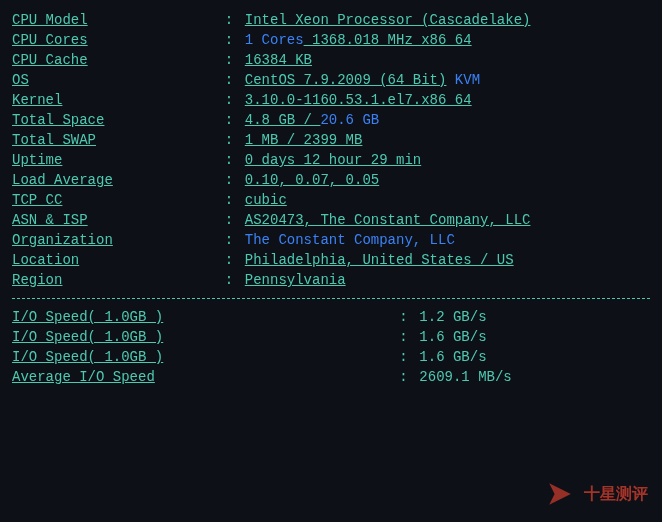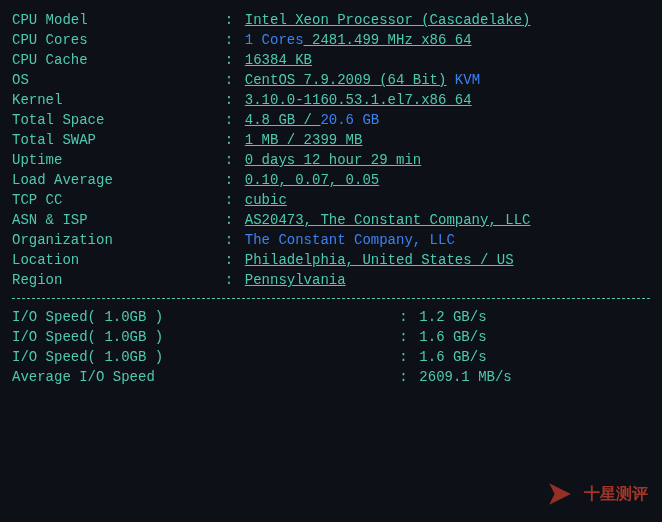--- a/index.html
+++ b/index.html
@@ -22,20 +22,21 @@
     .info-table tr td {
       padding: 2px 0;
       vertical-align: top;
       white-space: nowrap;
     }
 
     .info-table td.label {
       color: #4ec9b0;
       min-width: 150px;
       padding-right: 4px;
+      text-decoration: underline;
     }
 
     .info-table td.colon {
       color: #4ec9b0;
       padding-right: 8px;
       width: 20px;
     }
 
     .info-table td.value {
       color: #4ec9b0;
@@ -84,21 +85,21 @@
 <table class="info-table">
   <tbody id="main-rows">
       <tr>
         <td class="label">CPU Model</td>
         <td class="colon">:</td>
         <td class="value"><span class="cyan">Intel Xeon Processor (Cascadelake)</span></td>
       </tr>
       <tr>
         <td class="label">CPU Cores</td>
         <td class="colon">:</td>
-        <td class="value"><span class="white">1 Cores</span><span class="cyan"> 2481.499 MHz x86_64</span></td>
+        <td class="value"><span class="white">1 Cores</span><span class="cyan"> 1368.018 MHz x86_64</span></td>
       </tr>
       <tr>
         <td class="label">CPU Cache</td>
         <td class="colon">:</td>
         <td class="value"><span class="cyan">16384 KB</span></td>
       </tr>
       <tr>
         <td class="label">OS</td>
         <td class="colon">:</td>
         <td class="value"><span class="cyan">CentOS 7.9.2009 (64 Bit)</span><span class="white"> KVM</span></td>

